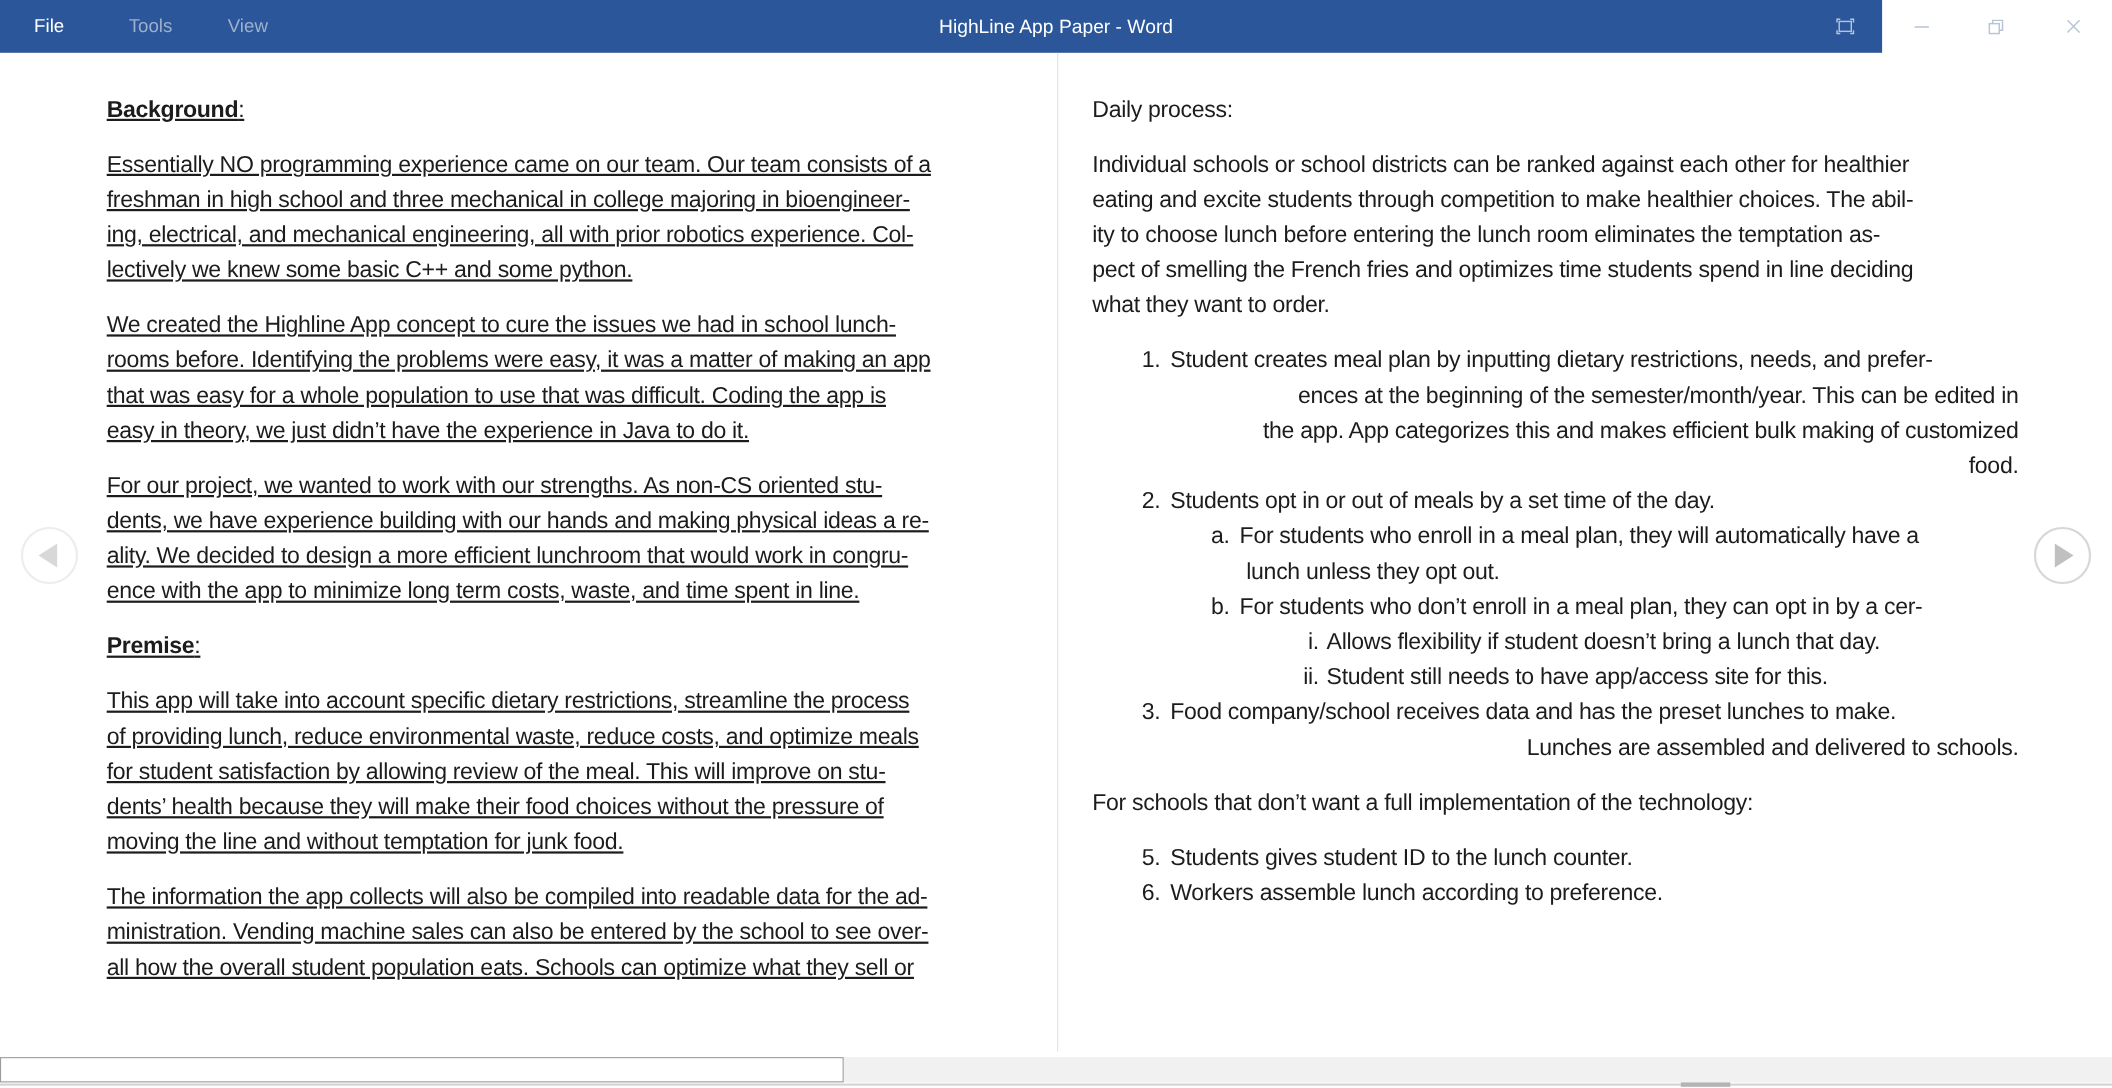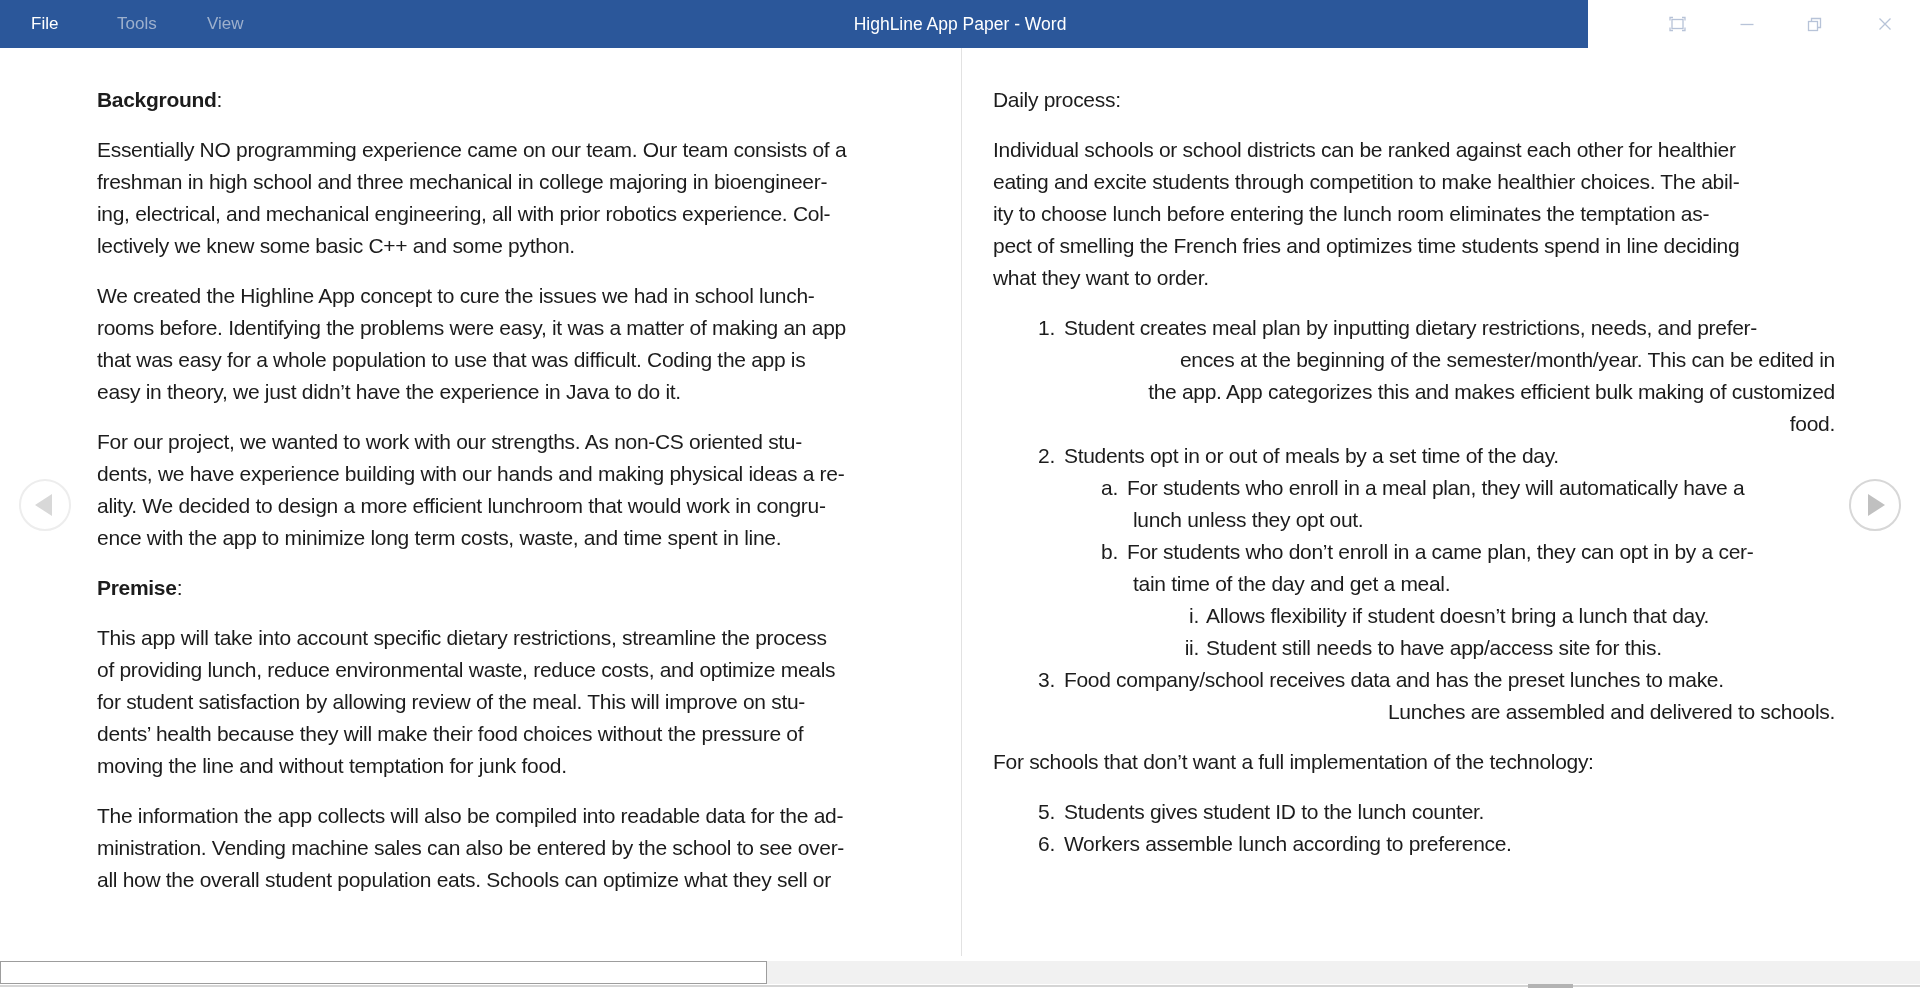--- a/index.html
+++ b/index.html
@@ -1,36 +1,36 @@
 <!DOCTYPE html>
 <html><head>
 <meta charset="utf-8">
 <style>
   html,body{margin:0;padding:0;background:#fff;}
   .stage{position:relative;width:1920px;height:989px;background:#ffffff;overflow:hidden;
          font-family:"Liberation Sans",sans-serif;}
 
   
-  .titlebar{position:absolute;left:0;top:0;width:1588px;height:48px;background:#2b579a;}
+  .titlebar{position:absolute;left:0;top:0;width:1711px;height:48px;background:#2b579a;}
   .menu-item{position:absolute;top:0;height:48px;line-height:48px;font-size:17px;color:#9db0cd;cursor:default;}
   .menu-file{left:31px;color:#ffffff;}
   .menu-tools{left:117px;}
   .menu-view{left:207px;}
   .win-title{position:absolute;left:0;top:0;width:1920px;height:48px;line-height:48px;
              text-align:center;font-size:17.5px;color:#ffffff;}
   .winbtn{position:absolute;top:0;width:48px;height:48px;display:flex;align-items:center;justify-content:center;}
   .winbtn svg{stroke:#b7c3d8;fill:none;stroke-width:1.3px;}
   .btn-autohide{left:1653px;}
   .btn-min{left:1723px;}
   .btn-restore{left:1791px;}
   .btn-close{left:1861px;}
 
   
   .col{position:absolute;top:84px;width:842px;color:#1c1c1c;}
-  .col-left{left:97px;}
+  .col-left{left:97px;text-decoration:underline;}
   .col-right{left:993px;}
   .para{margin:0 0 18px;font-size:21px;line-height:32px;letter-spacing:-0.3px;white-space:pre;}
   .heading .hb{font-weight:700;}
   .divider{position:absolute;left:961px;top:48px;width:1px;height:908px;background:#e2e2e2;}
 
   .dlist{margin:0 0 18px;}
   .dlist:last-child{margin-bottom:0;}
   .ln{font-size:21px;line-height:32px;letter-spacing:-0.3px;white-space:pre;}
   .mk{margin-right:9px;}
   .l1{margin-left:45px;}
@@ -125,22 +125,21 @@
 what they want to order.</p>
 
     <div class="dlist">
       <div class="ln l1"><span class="mk">1.</span><span>Student creates meal plan by inputting dietary restrictions, needs, and prefer-</span></div>
       <div class="ln l1c">ences at the beginning of the semester/month/year. This can be edited in</div>
       <div class="ln l1c">the app. App categorizes this and makes efficient bulk making of customized</div>
       <div class="ln l1c">food.</div>
       <div class="ln l1"><span class="mk">2.</span><span>Students opt in or out of meals by a set time of the day.</span></div>
       <div class="ln l2"><span class="mk">a.</span><span>For students who enroll in a meal plan, they will automatically have a</span></div>
       <div class="ln l2c">lunch unless they opt out.</div>
-      <div class="ln l2"><span class="mk">b.</span><span>For students who don’t enroll in a came plan, they can opt in by a cer-</span></div>
-      <div class="ln l2c">tain time of the day and get a meal.</div>
+      <div class="ln l2"><span class="mk">b.</span><span>For students who don’t enroll in a meal plan, they can opt in by a cer-</span></div>
       <div class="ln l3"><span class="mk mk3">i.</span><span>Allows flexibility if student doesn’t bring a lunch that day.</span></div>
       <div class="ln l3"><span class="mk mk3">ii.</span><span>Student still needs to have app/access site for this.</span></div>
       <div class="ln l1"><span class="mk">3.</span><span>Food company/school receives data and has the preset lunches to make.</span></div>
       <div class="ln l1c">Lunches are assembled and delivered to schools.</div>
     </div>
 
     <p class="para">For schools that don’t want a full implementation of the technology:</p>
 
     <div class="dlist">
       <div class="ln l1"><span class="mk">5.</span><span>Students gives student ID to the lunch counter.</span></div>

